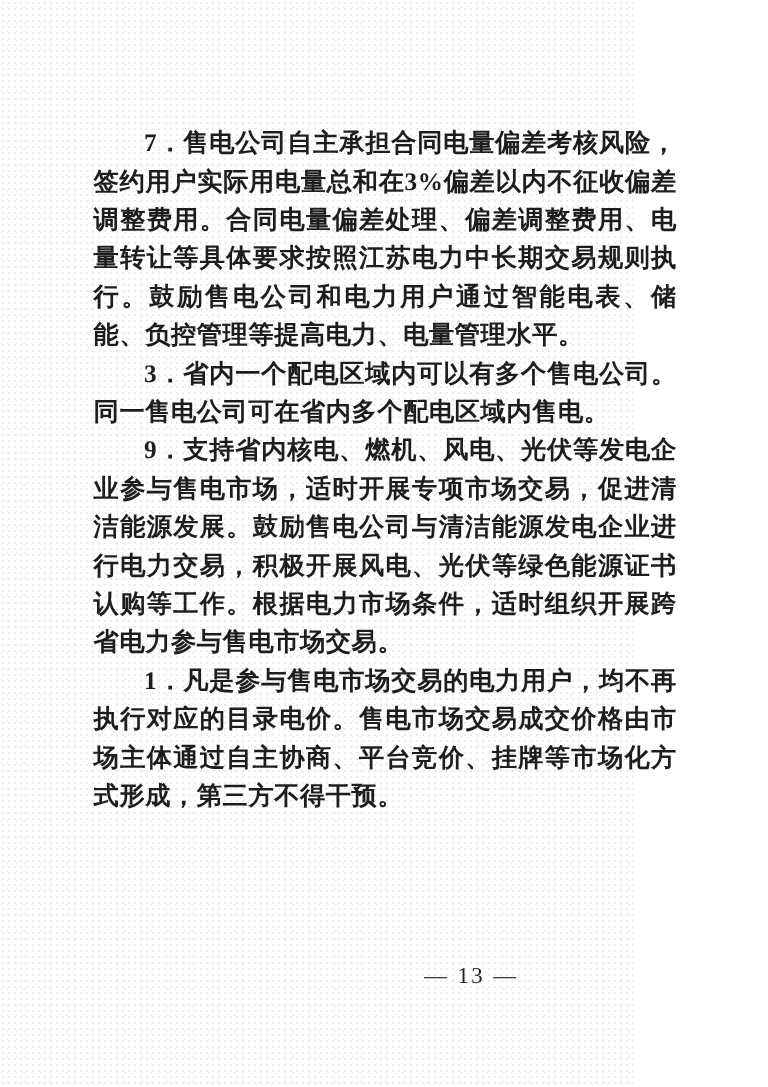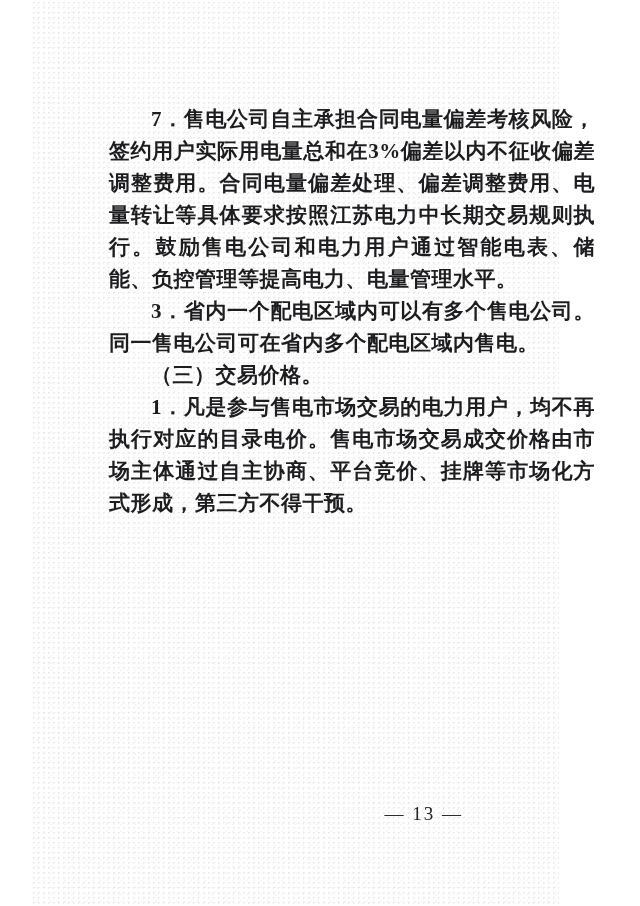--- a/index.html
+++ b/index.html
@@ -17,21 +17,20 @@
     width: 528px;
     height: 906px;
     box-sizing: border-box;
     background-color: #fefefe;
     
     background-image:
       radial-gradient(circle, rgba(150,140,160,0.16) 1px, rgba(0,0,0,0) 1px),
       radial-gradient(circle, rgba(190,160,170,0.10) 1px, rgba(0,0,0,0) 1px);
     background-size: 5px 5px, 7px 7px;
     background-position: 0 0, 3px 2px;
-    margin-left: 31px;
   }
   .body-text {
     position: absolute;
     top: 103px;
     left: 78px;
     width: 486px;
     font-family: "Liberation Serif", "DejaVu Serif", serif;
     font-weight: 700;
     font-size: 21px;
     line-height: 32px;
@@ -57,18 +56,18 @@
     text-align: right;
   }
 </style>
 </head>
 <body>
 
 <div class="page">
   <div class="body-text">
     <p>7．售电公司自主承担合同电量偏差考核风险，签约用户实际用电量总和在3%偏差以内不征收偏差调整费用。合同电量偏差处理、偏差调整费用、电量转让等具体要求按照江苏电力中长期交易规则执行。鼓励售电公司和电力用户通过智能电表、储能、负控管理等提高电力、电量管理水平。</p>
     <p>3．省内一个配电区域内可以有多个售电公司。同一售电公司可在省内多个配电区域内售电。</p>
-    <p>（三）交易价格。</p>
+    <p>9．支持省内核电、燃机、风电、光伏等发电企业参与售电市场，适时开展专项市场交易，促进清洁能源发展。鼓励售电公司与清洁能源发电企业进行电力交易，积极开展风电、光伏等绿色能源证书认购等工作。根据电力市场条件，适时组织开展跨省电力参与售电市场交易。</p>
     <p>1．凡是参与售电市场交易的电力用户，均不再执行对应的目录电价。售电市场交易成交价格由市场主体通过自主协商、平台竞价、挂牌等市场化方式形成，第三方不得干预。</p>
   </div>
 
   <div class="page-number">— 13 —</div>
 </div>
 
 </body></html>

